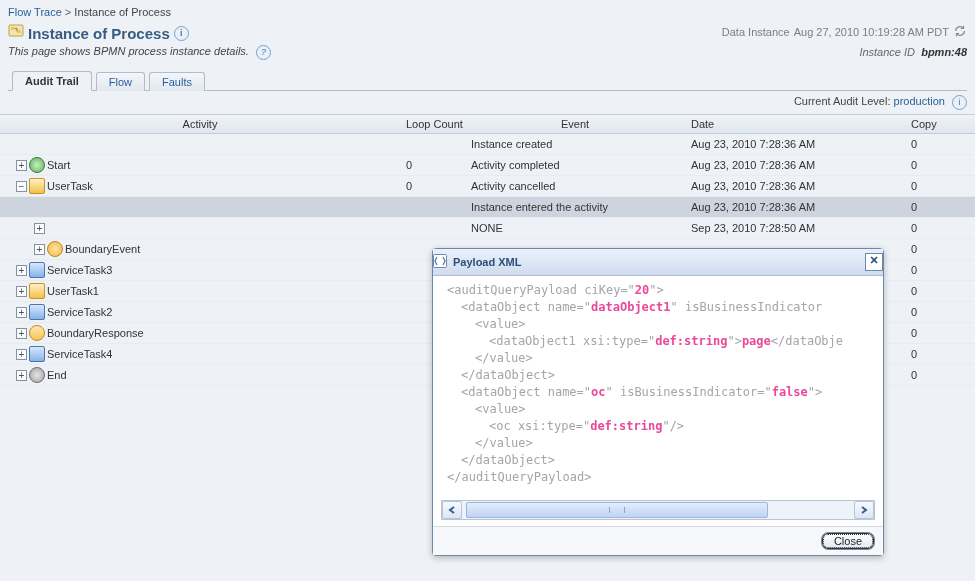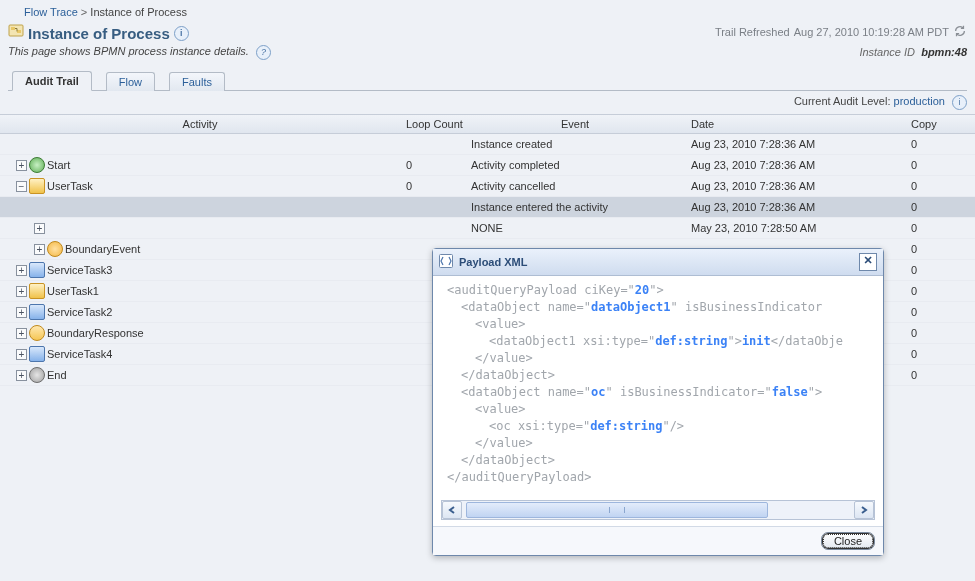--- a/index.html
+++ b/index.html
@@ -9,37 +9,37 @@
     font-size:11px;
     color:#333;
     background:#eef1f6;
     position:relative;
     overflow:hidden;
     box-sizing:border-box;
   }
   a{color:#2b5f99;text-decoration:none;}
 
   .header{padding:4px 8px 0 8px;}
-  .breadcrumb{color:#2b5f99;padding:2px 0 6px 0;margin-left:16px;}
+  .breadcrumb{color:#2b5f99;padding:2px 0 6px 0;}
   .breadcrumb .sep{color:#666;}
   .breadcrumb .cur{color:#444;}
 
   .title-row{display:flex;justify-content:space-between;align-items:flex-start;}
   .page-title{display:flex;align-items:center;font-size:15px;color:#375d81;font-weight:bold;}
   .page-title .ticon{margin-right:4px;}
   .refresh-info{color:#7a7f86;font-size:11px;display:flex;align-items:center;gap:4px;}
   .subtitle-row{display:flex;justify-content:space-between;align-items:flex-start;margin-top:2px;font-style:italic;}
   .subtitle{color:#444;}
   .meta{color:#666;text-align:right;line-height:15px;}
   .meta b{color:#333}
 
   .tabs{margin-top:10px;padding-left:4px;border-bottom:1px solid #b3bbc6;display:flex;align-items:flex-end;}
   .tab{
     border:1px solid #b3bbc6;border-bottom:none;
-    padding:3px 12px;margin-right:14px;
+    padding:3px 12px;margin-right:4px;
     background:linear-gradient(#f3f6fb,#e2e8f0);
     color:#2b5f99;border-radius:3px 3px 0 0;cursor:pointer;
     position:relative;top:1px;
   }
   .tab.active{
     font-weight:bold;color:#333;
     background:#eef1f6;border-bottom:1px solid #eef1f6;
   }
 
   .info-bar{text-align:right;padding:4px 8px;color:#2b5f99;border-bottom:1px solid #c6cdd8;}
@@ -95,34 +95,34 @@
   
   .dialog{
     position:absolute;left:432px;top:248px;width:450px;
     background:#fff;border:1px solid #6e88ab;border-radius:4px;
     box-shadow:0 2px 6px rgba(0,0,0,.25);
     display:flex;flex-direction:column;
   }
   .dlg-title{
     background:linear-gradient(#eaf1fb,#cfdcef);
     border-bottom:1px solid #aebdd3;
-    padding:4px 6px;display:flex;align-items:center;
+    padding:4px 0;display:flex;align-items:center;
     font-weight:bold;color:#2c4d78;justify-content:space-between;
   }
   .dlg-title .ticon{margin-right:6px;}
   .dlg-close{
     margin-left:auto;width:16px;height:16px;border:1px solid #6e88ab;
     background:#fff;color:#2c4d78;font-weight:bold;font-size:11px;line-height:13px;
     text-align:center;cursor:pointer;
   }
   .dlg-body{
     padding:6px 8px 2px 14px;font-family:Consolas,Menlo,monospace;font-size:12px;
     color:#a1a6ac;line-height:17px;height:210px;overflow:hidden;white-space:nowrap;
   }
-  .dlg-body b{color:#3b82f6;}
+  .dlg-body b{color:#ec4899;}
   .dlg-body .l1{padding-left:14px;}
   .dlg-body .l2{padding-left:28px;}
   .dlg-body .l3{padding-left:42px;}
   .dlg-scroll{
     margin:6px 8px;border:1px solid #b7c3d6;height:18px;
     background:#eef2f9;display:flex;align-items:stretch;
   }
   .sbtn{
     width:18px;background:linear-gradient(#f6f9fd,#dde6f3);border:1px solid #b7c3d6;
     border-radius:2px;display:flex;align-items:center;justify-content:center;cursor:pointer;
@@ -168,21 +168,21 @@
             <rect x="1" y="1" width="14" height="11" rx="1" fill="#f3e5b3" stroke="#bfa24a"></rect>
             <rect x="3" y="3" width="4" height="3" fill="#e8c869"></rect>
             <rect x="9" y="6" width="4" height="3" fill="#e8c869"></rect>
             <path d="M7 4.5 H9 V7.5" fill="none" stroke="#8a7b3a"></path>
           </svg>
       </span>
       <span>Instance of Process</span>
       <span class="help-icon">i</span>
     </div>
     <div class="refresh-info">
-      <span>Trail Refreshed</span>
+      <span>Data Instance</span>
       <span>Aug 27, 2010 10:19:28 AM PDT</span>
       <span class="refresh-icon">
         <svg viewBox="0 0 16 16" fill="none">
             <path d="M3 8a5 5 0 0 1 9-3M13 8a5 5 0 0 1-9 3" stroke-width="1.4"></path>
             <path d="M12 2v3h-3M4 14v-3h3" stroke-width="1.4"></path>
           </svg>
       </span>
     </div>
   </div>
 
@@ -284,21 +284,21 @@
       <tr>
         <td>
           <span class="tree">
             <span class="ind" style="width: 26px;"></span>
             <span class="tw">+</span>
             <span></span>
           </span>
         </td>
         <td class="ra"></td>
         <td>NONE</td>
-        <td class="ra">May 23, 2010 7:28:50 AM</td>
+        <td class="ra">Sep 23, 2010 7:28:50 AM</td>
         <td class="ra">0</td>
       </tr>
       <tr>
         <td>
           <span class="tree">
             <span class="ind" style="width: 26px;"></span>
             <span class="tw">+</span>
             <span class="aicon ic-boundary"></span>
             <span>BoundaryEvent</span>
           </span>
@@ -403,21 +403,21 @@
           <path d="M4 3 2 7l2 4M10 3l2 4-2 4" fill="none" stroke="#4d76ad" stroke-width="1.2"></path>
         </svg>
     </span>
     <span>Payload XML</span>
     <span class="dlg-close">✕</span>
   </div>
   <div class="dlg-body">
     <div><span>&lt;auditQueryPayload  ciKey="</span><b>20</b><span>"&gt;</span></div>
     <div class="l1"><span>&lt;dataObject  name="</span><b>dataObject1</b><span>"  isBusinessIndicator</span></div>
     <div class="l2"><span>&lt;value&gt;</span></div>
-    <div class="l3"><span>&lt;dataObject1  xsi:type="</span><b>def:string</b><span>"&gt;</span><b>init</b><span>&lt;/dataObje</span></div>
+    <div class="l3"><span>&lt;dataObject1  xsi:type="</span><b>def:string</b><span>"&gt;</span><b>page</b><span>&lt;/dataObje</span></div>
     <div class="l2"><span>&lt;/value&gt;</span></div>
     <div class="l1"><span>&lt;/dataObject&gt;</span></div>
     <div class="l1"><span>&lt;dataObject  name="</span><b>oc</b><span>"  isBusinessIndicator="</span><b>false</b><span>"&gt;</span></div>
     <div class="l2"><span>&lt;value&gt;</span></div>
     <div class="l3"><span>&lt;oc  xsi:type="</span><b>def:string</b><span>"/&gt;</span></div>
     <div class="l2"><span>&lt;/value&gt;</span></div>
     <div class="l1"><span>&lt;/dataObject&gt;</span></div>
     <div><span>&lt;/auditQueryPayload&gt;</span></div>
   </div>
   <div class="dlg-scroll">

